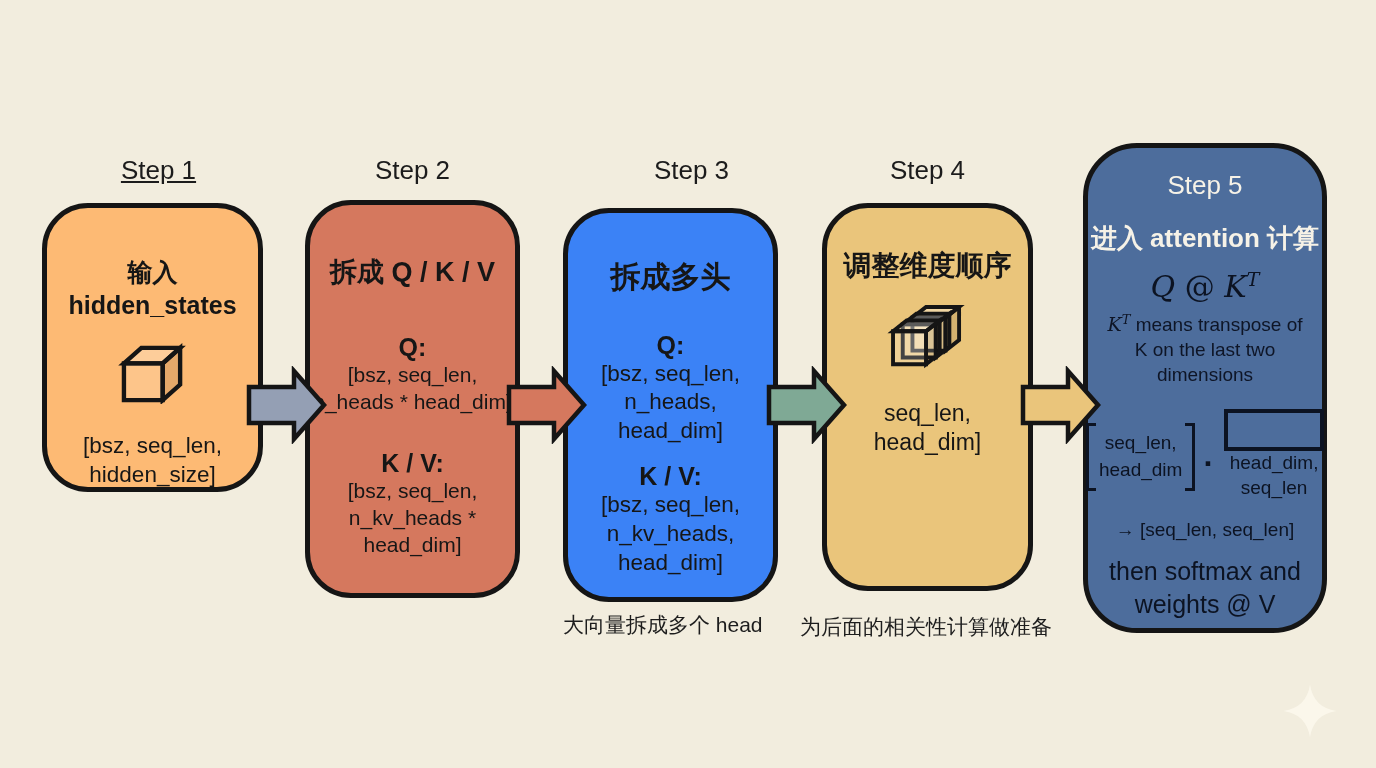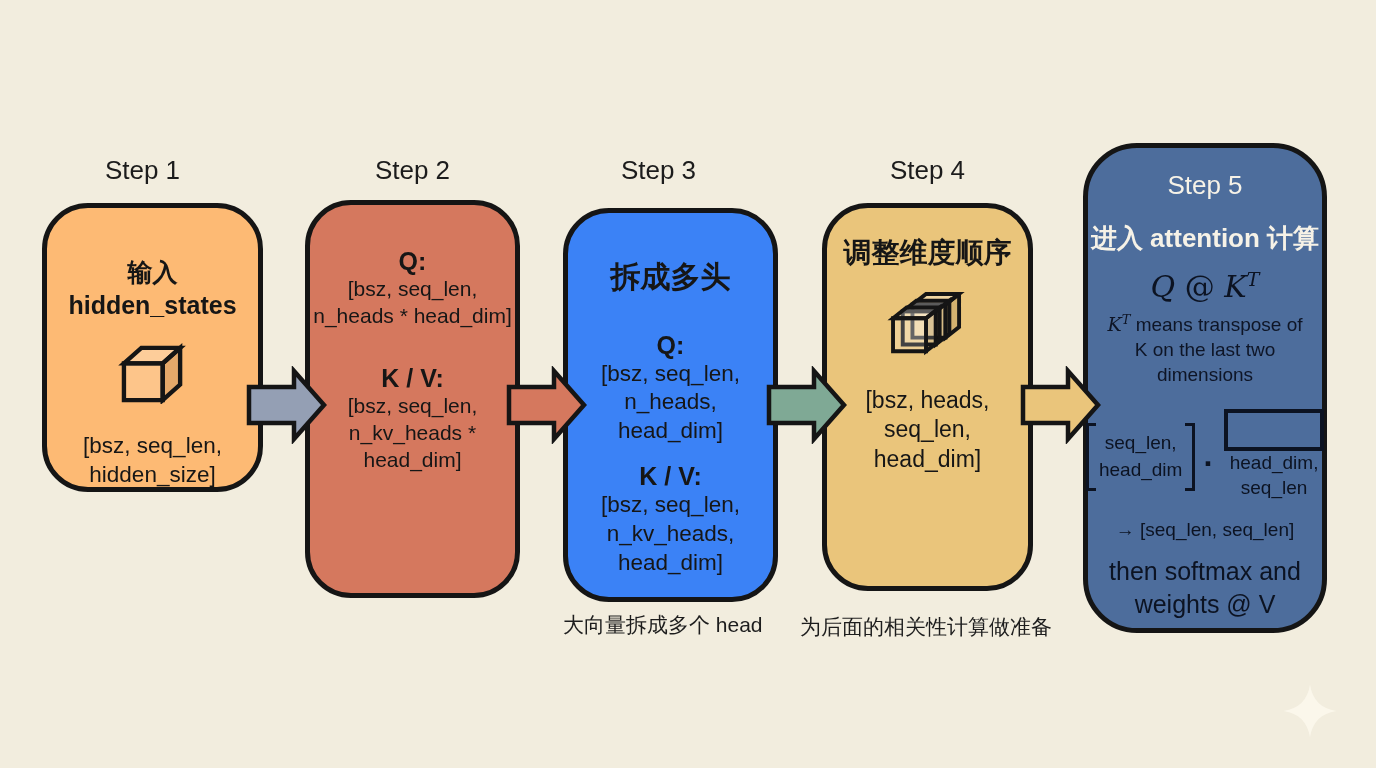--- a/index.html
+++ b/index.html
@@ -8,23 +8,23 @@
     background:#f2edde;
     font-family:"Liberation Sans","DejaVu Sans",sans-serif;
     overflow:hidden;
   }
   .canvas { position:relative; width:1376px; height:768px; background:#f2edde; }
 
   .step-label {
     position:absolute; top:153px; height:34px;
     font-size:26px; color:#1c1c1c; text-align:center; line-height:34px;
   }
-  .step-label.l1 { left:32px;  width:221px; }
+  .step-label.l1 { left:48px;  width:221px;text-decoration:underline; }
   .step-label.l2 { left:305px; width:215px; }
-  .step-label.l3 { left:551px; width:215px;text-align:center; }
+  .step-label.l3 { left:584px; width:215px;text-align:center; }
   .step-label.l4 { left:822px; width:211px; }
 
   .box {
     position:absolute; box-sizing:border-box;
     border:5px solid #151515; border-radius:46px;
     text-align:center; color:#161616; z-index:1;
   }
   .box1 { left:42px;  top:203px; width:221px; height:289px; background:#fdba74; }
   .box2 { left:305px; top:200px; width:215px; height:398px; background:#d5785e; }
   .box3 { left:563px; top:208px; width:215px; height:394px; background:#3b82f6; }
@@ -50,21 +50,21 @@
   .qkv-head { font-weight:bold; font-size:25px; }
   .icon-wrap { margin:20px auto 0 auto; }
 
   .box1 .dims { margin-top:24px; }
   .box2 .b-title { margin-top:50px; }
   .box2 .q-group  { margin-top:42px; }
   .box2 .kv-group { margin-top:34px; }
   .box3 .b-title { margin-top:44px; }
   .box3 .q-group  { margin-top:34px; }
   .box3 .kv-group { margin-top:16px; }
-  .box4 .b-title { margin-top:27px; }
+  .box4 .b-title { margin-top:40px; }
   .box4 .dims { margin-top:22px; font-size:23px; }
 
   
   .box5 .s5-label { margin-top:22px; font-size:26px; color:#f6f2e7; }
   .box5 .s5-title { margin-top:20px; font-size:26px; font-weight:bold; color:#f6f2e7; white-space:nowrap; }
   .s5-formula {
     margin-top:12px; font-family:"DejaVu Serif","Liberation Serif",serif;
     font-size:30px; color:#0c1322;
   }
   .s5-formula .it { font-style:italic; }
@@ -115,20 +115,21 @@
         <polygon points="6,22 46,22 46,60 6,60" fill="rgba(255,255,255,0.16)" stroke="#151515" stroke-width="4.5" stroke-linejoin="miter"></polygon>
       </svg>
     </div>
     <div class="dims">
       <div>[bsz, seq_len,</div>
       <div>hidden_size]</div>
     </div>
   </div>
 
   <div class="box box2">
+    <div class="b-title cn27">拆成 Q / K / V</div>
     <div class="q-group">
       <div class="qkv-head">Q:</div>
       <div class="dims small">
         <div>[bsz, seq_len,</div>
         <div>n_heads * head_dim]</div>
       </div>
     </div>
     <div class="kv-group">
       <div class="qkv-head">K / V:</div>
       <div class="dims small">
@@ -170,21 +171,20 @@
           <polygon points="16,20 30,9 64,9 50,20" fill="rgba(255,255,255,0.30)"></polygon>
           <polygon points="50,20 64,9 64,43 50,54" fill="rgba(20,20,20,0.10)"></polygon>
           <polygon points="16,20 50,20 50,54 16,54" fill="rgba(255,255,255,0.18)"></polygon>
           <polygon points="6,27 20,16 54,16 40,27" fill="rgba(255,255,255,0.30)"></polygon>
           <polygon points="40,27 54,16 54,50 40,61" fill="rgba(20,20,20,0.10)"></polygon>
           <polygon points="6,27 40,27 40,61 6,61" fill="rgba(255,255,255,0.20)"></polygon>
         </g>
       </svg>
     </div>
     <div class="dims">
-      <div>[bsz, heads,</div>
       <div>seq_len,</div>
       <div>head_dim]</div>
     </div>
   </div>
 
   <div class="box box5">
     <div class="s5-label">Step 5</div>
     <div class="s5-title">进入 attention 计算</div>
     <div class="s5-formula">
       <span class="it">Q</span><span> @ </span><span class="it">K</span><sup class="it">T</sup>

